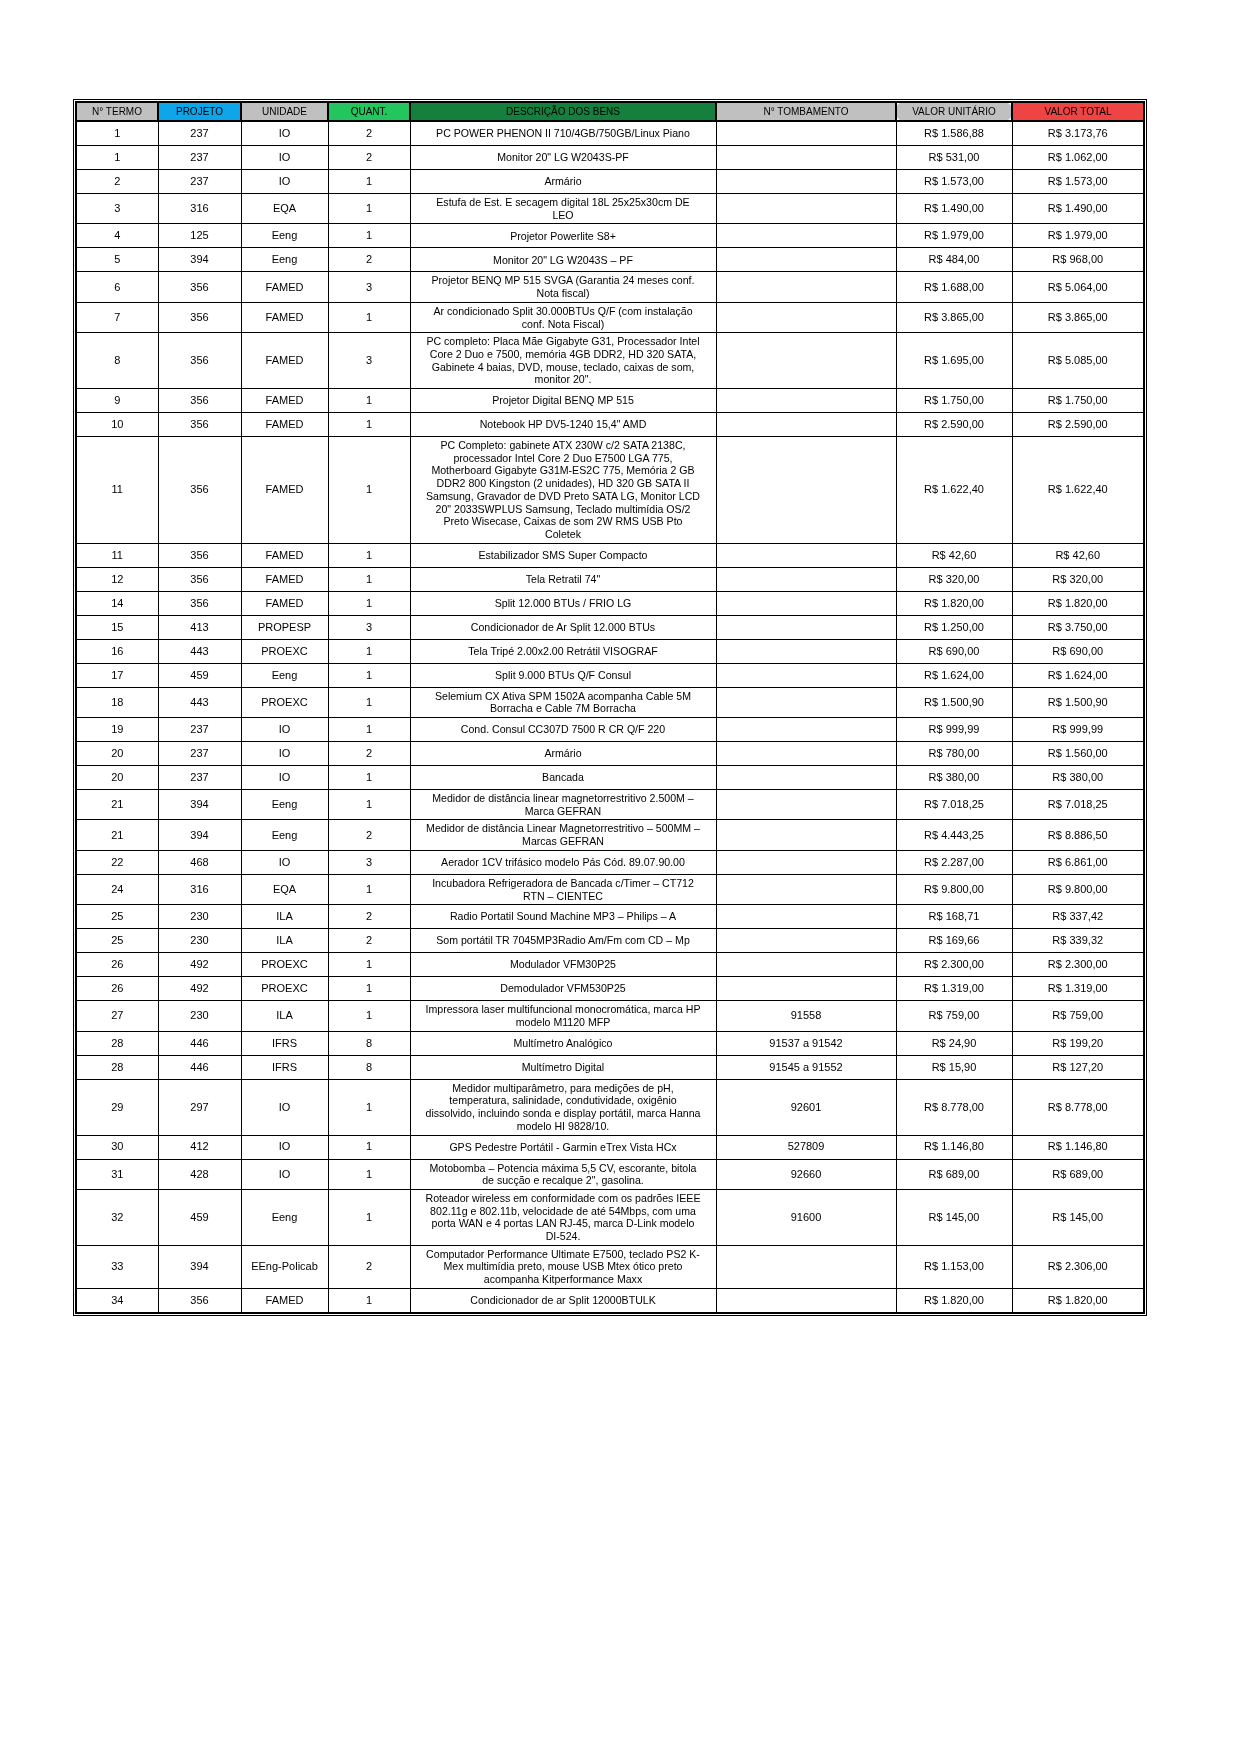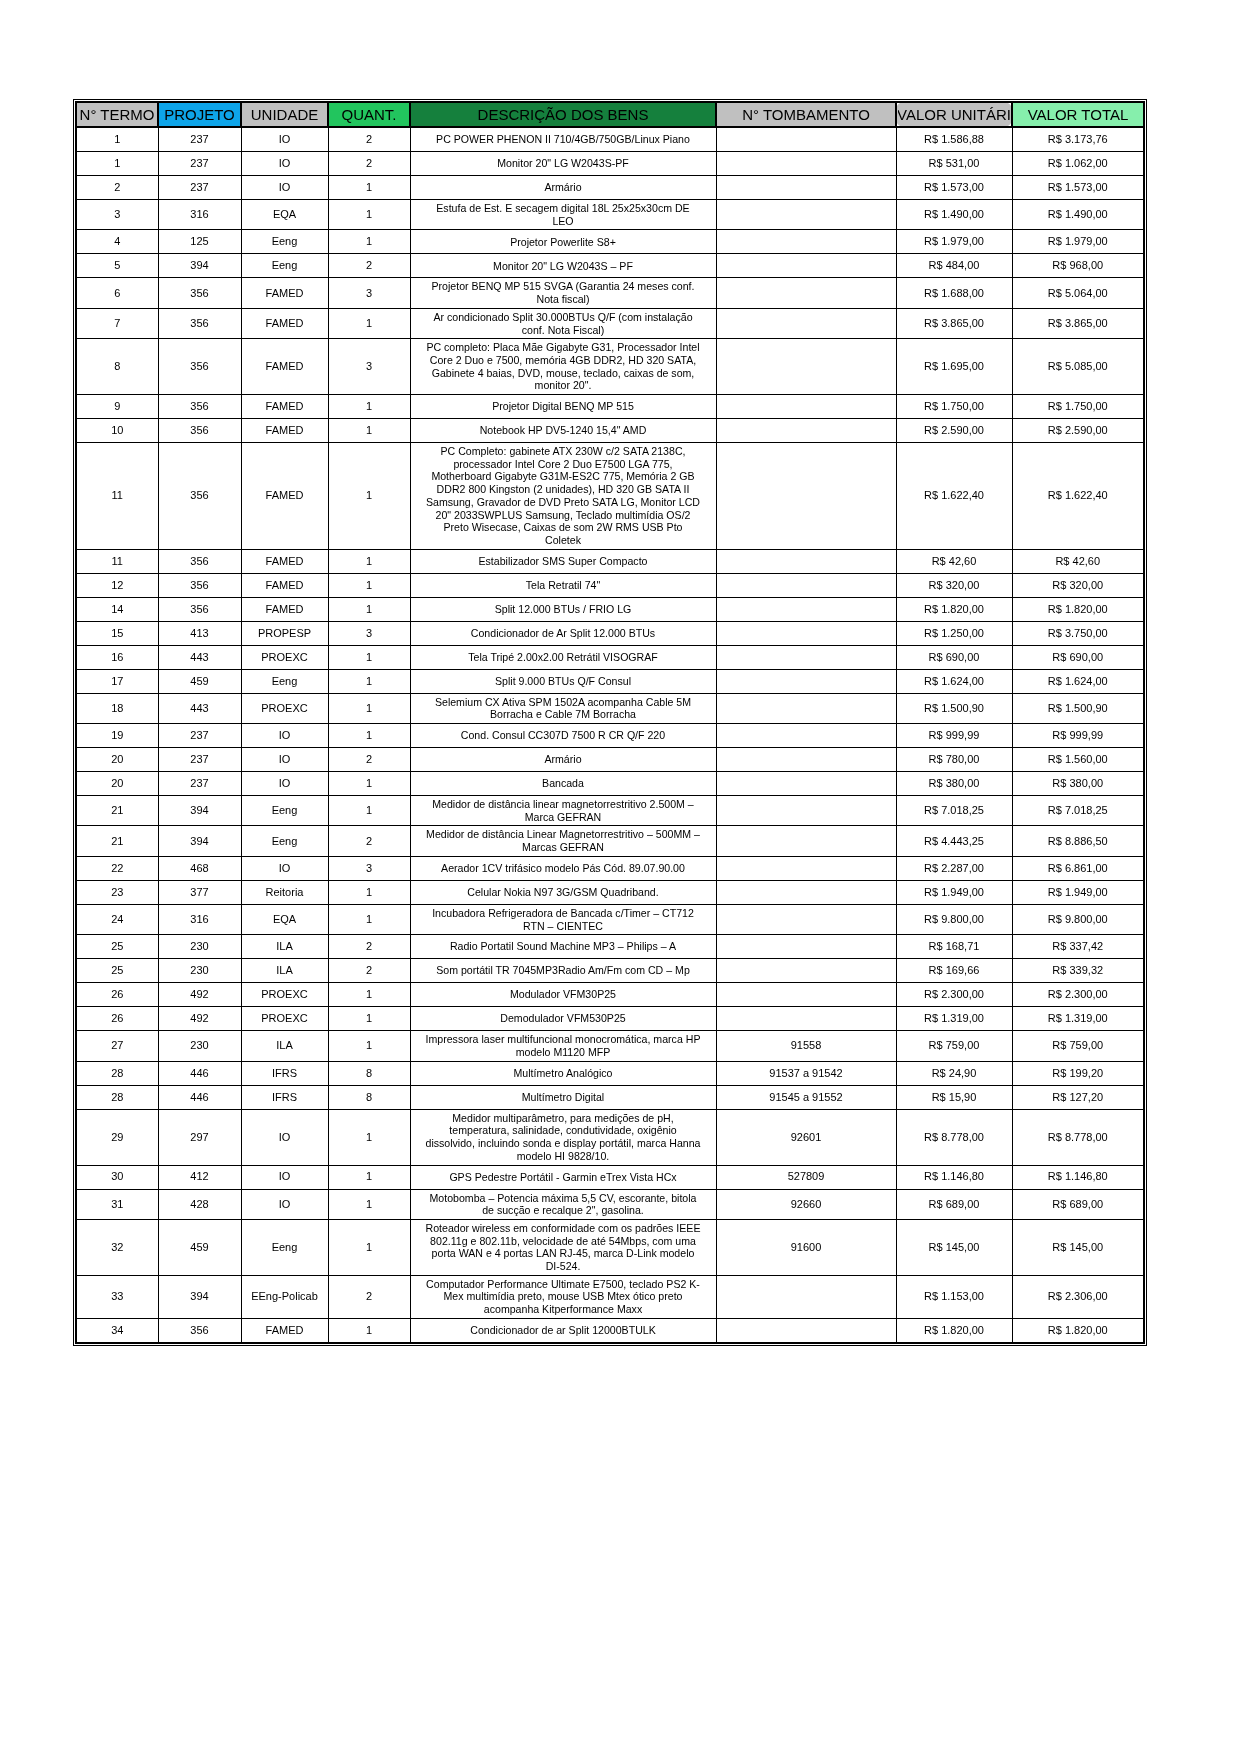--- a/index.html
+++ b/index.html
@@ -22,21 +22,21 @@
   table.bens {
     border-collapse: collapse;
     table-layout: fixed;
     border: 2px solid #000;   
     width: 1068px;
   }
   table.bens th {
     background: #c0c0c0;
     border: 2px solid #000;
     font-weight: normal;
-    font-size: 15px;
+    font-size: 10px;
     padding: 3px 0;
     text-align: center;
     vertical-align: middle;
     white-space: nowrap;
     overflow: hidden;
   }
   table.bens td {
     border: 1px solid #000;
     font-size: 11px;
     line-height: 1.2;
@@ -68,21 +68,21 @@
     </colgroup>
     <thead>
       <tr>
         <th style="background: rgb(192, 192, 192);">N° TERMO</th>
         <th style="background: #0ea5e9;">PROJETO</th>
         <th style="background: rgb(192, 192, 192);">UNIDADE</th>
         <th style="background: #22c55e;">QUANT.</th>
         <th style="background: #15803d;">DESCRIÇÃO DOS BENS</th>
         <th style="background: rgb(192, 192, 192);">N° TOMBAMENTO</th>
         <th style="background: rgb(192, 192, 192); border-radius: 8px;">VALOR UNITÁRIO</th>
-        <th style="background: #86efac;">VALOR TOTAL</th>
+        <th style="background: #ef4444;">VALOR TOTAL</th>
       </tr>
     </thead>
     <tbody>
         <tr>
     <td>1</td>
     <td>237</td>
     <td>IO</td>
     <td>2</td>
     <td class="desc">PC POWER PHENON II 710/4GB/750GB/Linux Piano</td>
     <td></td>
@@ -321,30 +321,20 @@
   </tr>
         <tr>
     <td>22</td>
     <td>468</td>
     <td>IO</td>
     <td>3</td>
     <td class="desc">Aerador 1CV trifásico modelo Pás Cód. 89.07.90.00</td>
     <td></td>
     <td>R$ 2.287,00</td>
     <td>R$ 6.861,00</td>
-  </tr>
-        <tr>
-    <td>23</td>
-    <td>377</td>
-    <td>Reitoria</td>
-    <td>1</td>
-    <td class="desc">Celular Nokia N97 3G/GSM Quadriband.</td>
-    <td></td>
-    <td>R$ 1.949,00</td>
-    <td>R$ 1.949,00</td>
   </tr>
         <tr>
     <td>24</td>
     <td>316</td>
     <td>EQA</td>
     <td>1</td>
     <td class="desc">Incubadora Refrigeradora de Bancada c/Timer – CT712 RTN – CIENTEC</td>
     <td></td>
     <td>R$ 9.800,00</td>
     <td>R$ 9.800,00</td>

